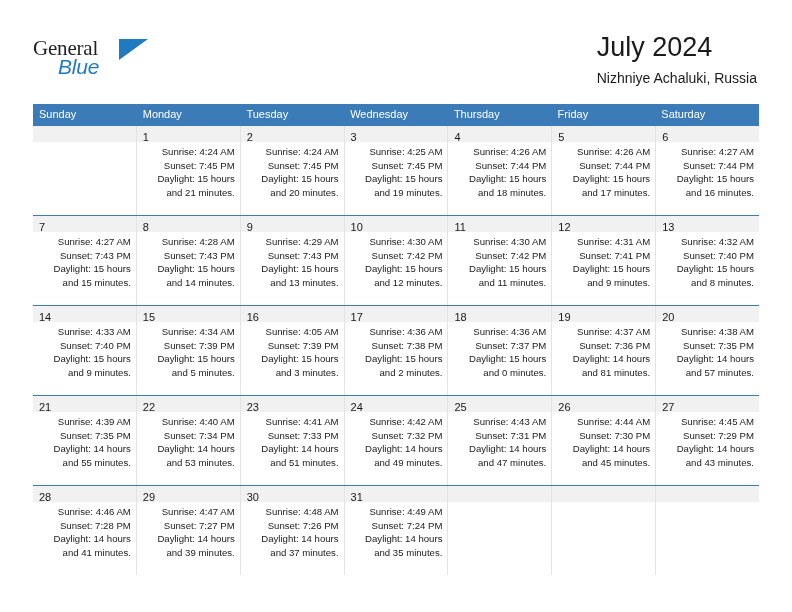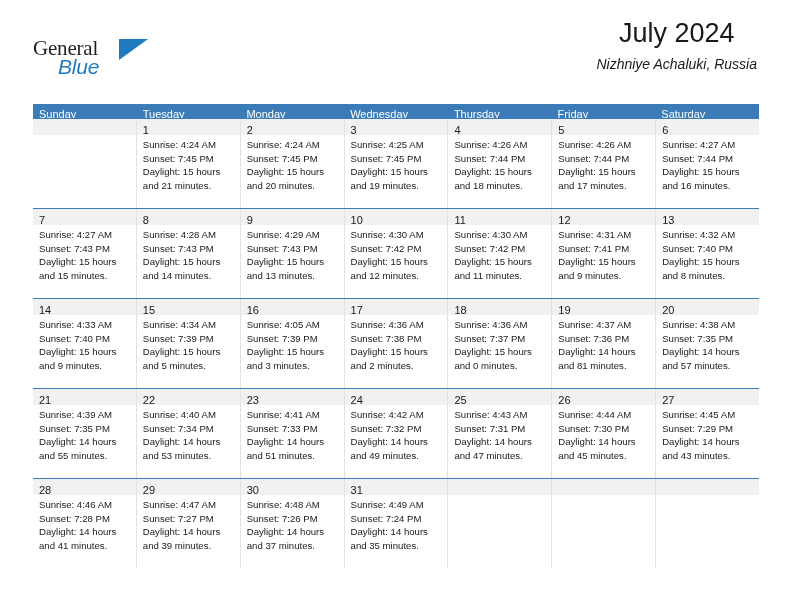--- a/index.html
+++ b/index.html
@@ -63,57 +63,56 @@
     top: 3px;
     width: 0;
     height: 0;
     border-left: 29px solid #1f7ac0;
     border-bottom: 21px solid transparent;
   }
 
   .title-block {
     position: absolute;
     right: 35px;
-    top: 16px;
-    text-align: center;
+    top: 30px;
+    text-align: left;
   }
   .cal-title {
     font-size: 27px;
     font-weight: normal;
     color: #1a1a1a;
     line-height: 34px;
     white-space: nowrap;
   }
   .cal-subtitle {
     margin-top: 5px;
     font-size: 14px;
     font-weight: normal;
     color: #1a1a1a;
     line-height: 18px;
     white-space: nowrap;
-    font-style: italic;
   }
 
   
   .calendar {
     position: absolute;
     left: 33px;
     top: 104px;
     width: 726px;
   }
 
   .weekday-row {
     display: flex;
     width: 726px;
     background: #3b7cb8;
   }
   .weekday {
     flex: 1 1 0;
     box-sizing: border-box;
-    height: 14px;
+    height: 21px;
     line-height: 21px;
     padding-left: 6px;
     font-size: 11px;
     color: #ffffff;
     white-space: nowrap;
     overflow: hidden;
   }
 
   .week-row {
     display: flex;
@@ -143,20 +142,21 @@
     box-sizing: border-box;
   }
   .daynum {
     font-size: 11px;
     color: #1a1a1a;
     line-height: 14px;
   }
 
   .cell-body {
     padding: 3px 5px 0 6px;
+    text-align: right;
   }
   .cell-line {
     font-size: 9.6px;
     line-height: 13.5px;
     color: #1a1a1a;
     white-space: nowrap;
   }
 </style>
 </head>
 <body>
@@ -175,22 +175,22 @@
       <div class="cal-title">July 2024</div>
       <div class="cal-subtitle">Nizhniye Achaluki, Russia</div>
     </div>
 
   </div>
 
   <div class="calendar">
 
     <div class="weekday-row">
       <div class="weekday">Sunday</div>
+      <div class="weekday">Monday</div>
       <div class="weekday">Tuesday</div>
-      <div class="weekday">Monday</div>
       <div class="weekday">Wednesday</div>
       <div class="weekday">Thursday</div>
       <div class="weekday">Friday</div>
       <div class="weekday">Saturday</div>
     </div>
 
     <div id="weeks-container">
         <div class="week-row">
           <div class="day-cell empty">
             <div class="daynum-band"><span class="daynum"></span></div>

